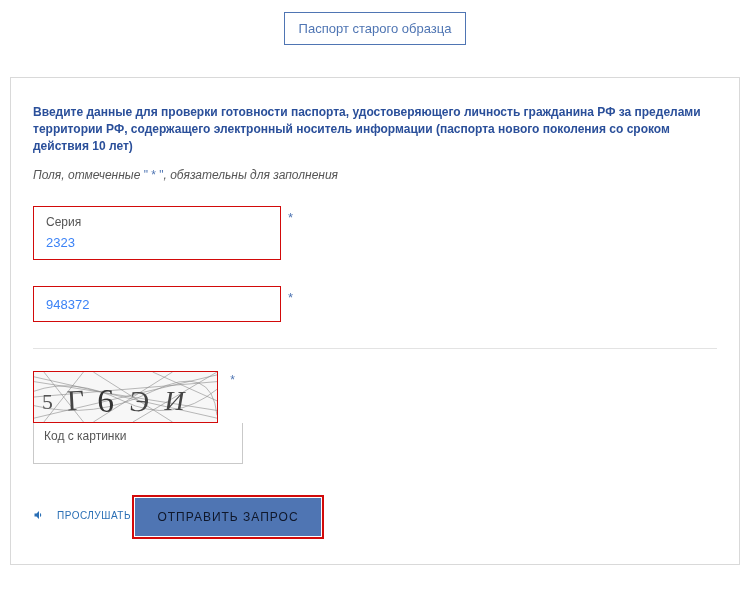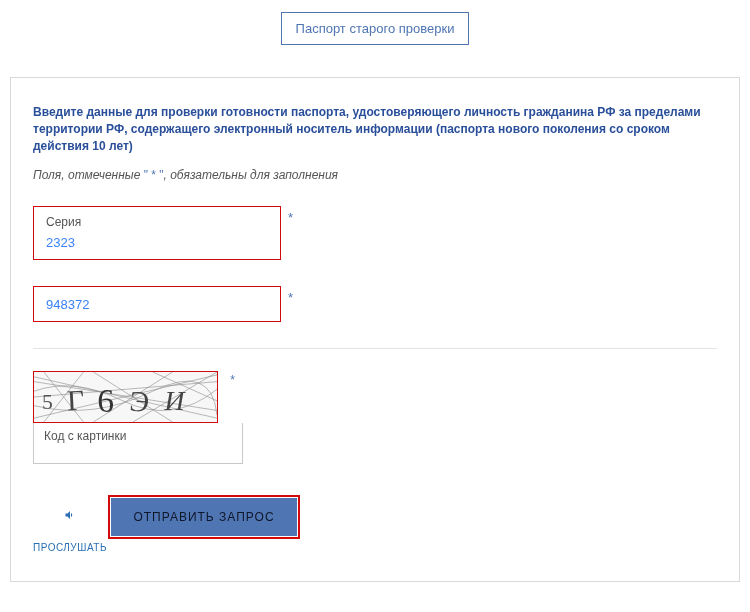--- a/index.html
+++ b/index.html
@@ -110,43 +110,42 @@
     width: 210px;
   }
   .listen {
     color: #2a6fb5;
     font-size: 10px;
     letter-spacing: 0.5px;
     margin-top: 10px;
     cursor: pointer;
     display: inline-flex;
     align-items: center;
-    gap: 21px;
-    flex-direction: column;
+    gap: 12px;
   }
   .listen svg { width: 12px; height: 12px; }
   .submit-btn {
     display: inline-block;
     background: #4f75b3;
     color: #0f172a;
     border: none;
     padding: 12px 22px;
     font-size: 12px;
     letter-spacing: 1px;
     cursor: pointer;
     margin-top: 34px;
     outline: 2px solid #d20a0a;
     outline-offset: 1px;
   }
 </style>
 </head>
 <body>
 
 <div class="tabs">
-  <div class="tab">Паспорт старого проверки</div>
+  <div class="tab">Паспорт старого образца</div>
 </div>
 
 <div class="panel">
 
   <div class="intro">Введите данные для проверки готовности паспорта, удостоверяющего личность гражданина РФ за пределами территории РФ, содержащего электронный носитель информации (паспорта нового поколения со сроком действия 10 лет)</div>
 
   <div class="required-note">
     <span>Поля, отмеченные </span><span class="star">" * "</span><span>, обязательны для заполнения</span>
   </div>
 

